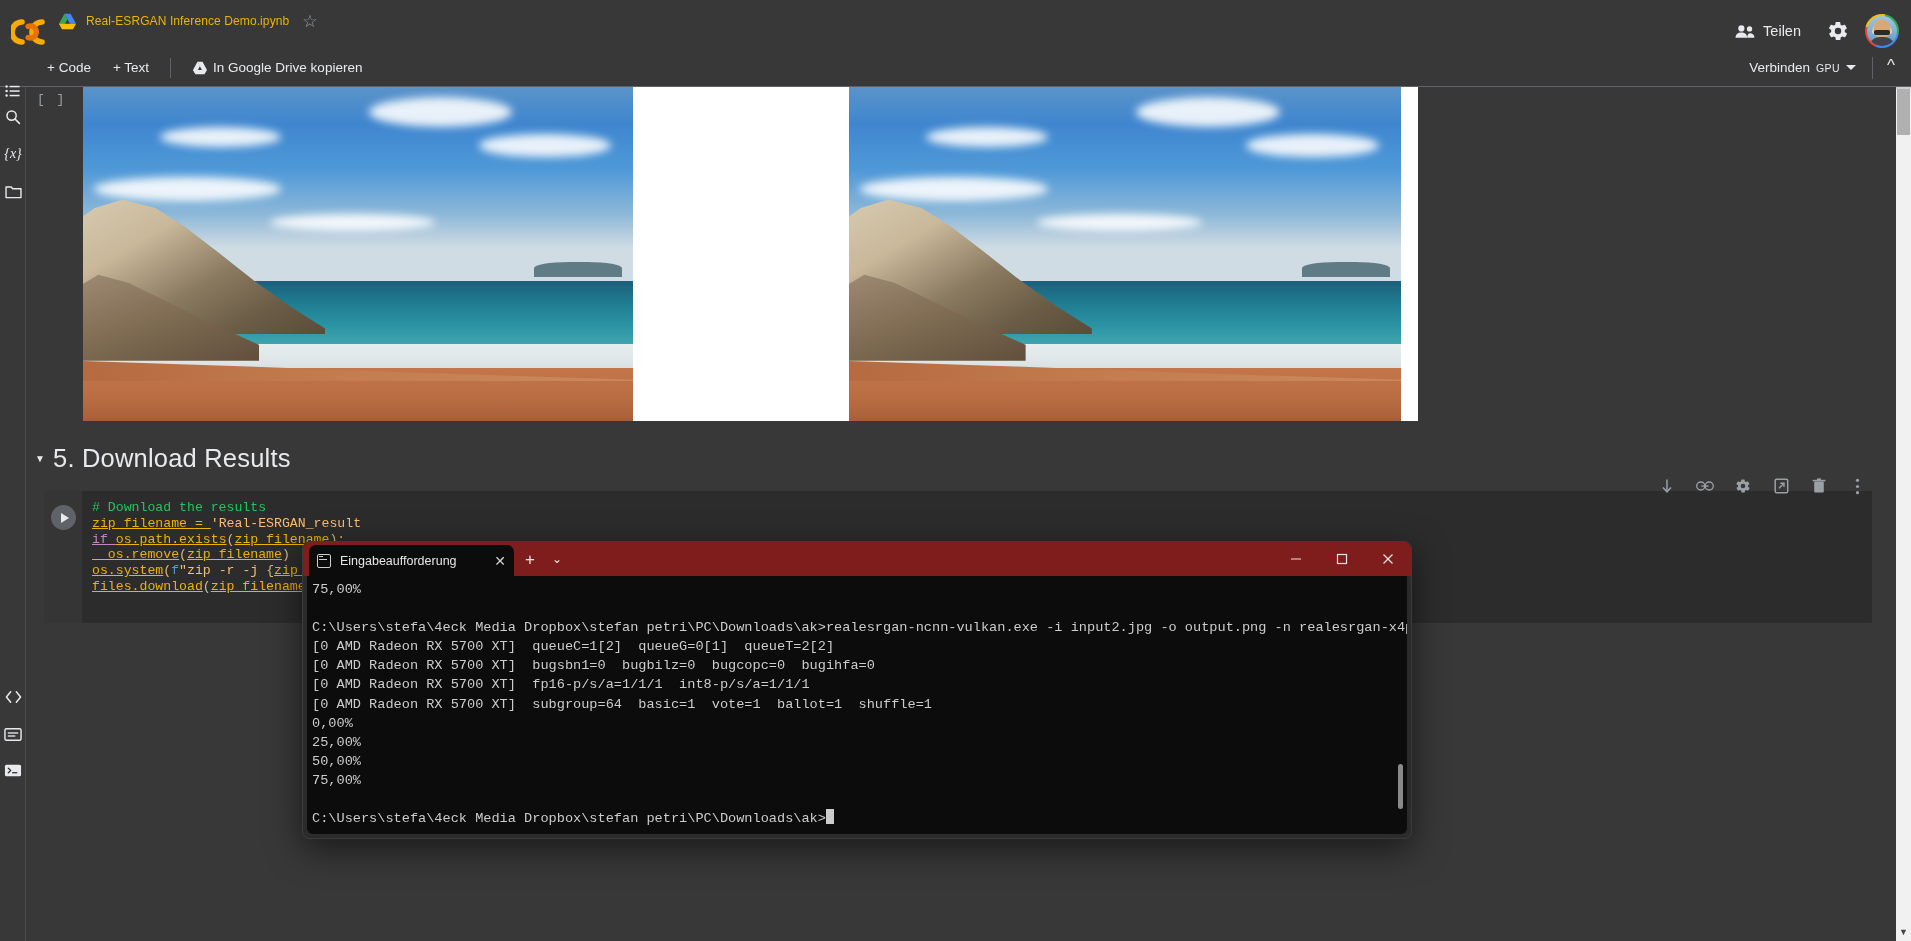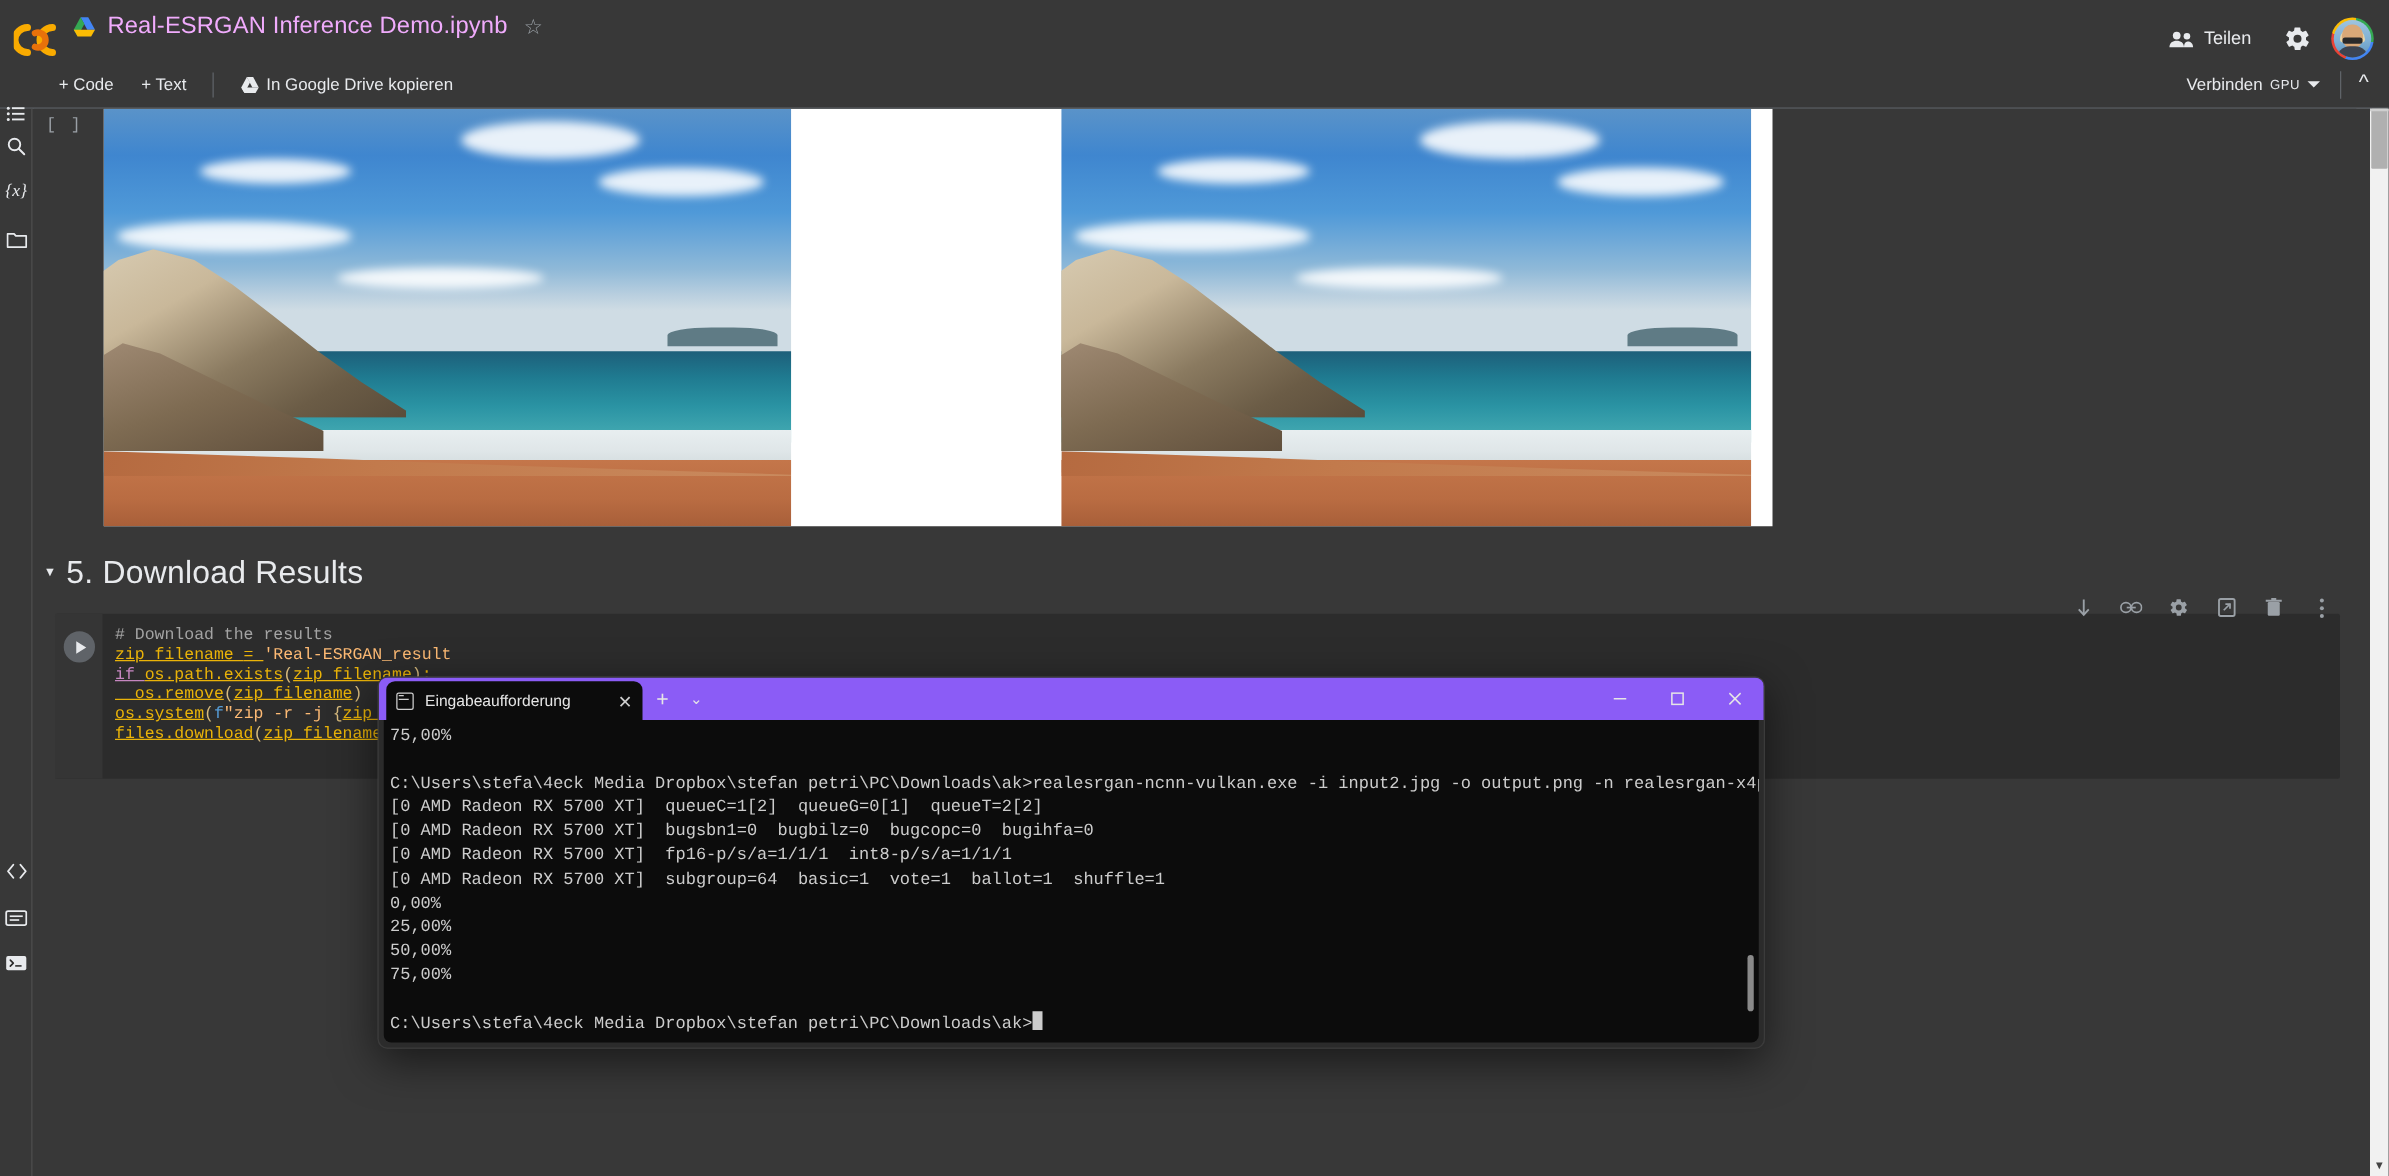--- a/index.html
+++ b/index.html
@@ -12,21 +12,21 @@
   }
   #root { position: relative; width: 1911px; height: 941px; background: #383838; }
 
   
   .topbar { position:absolute; left:0; top:0; width:1911px; height:62px; background:#383838; }
   .co-logo { position:absolute; left:10px; top:10px; width:44px; height:44px;
              display:flex; align-items:center; justify-content:center; }
   .co-logo svg { display:block; }
   .title-row { position:absolute; left:58px; top:7px; height:28px; display:flex; align-items:center; gap:9px; }
   .drive-ico { width:19px; height:17px; display:block; }
-  .doc-title { color:#f0abfc; font-size:19px; letter-spacing:.1px; white-space:nowrap; }
+  .doc-title { color:#eab308; font-size:12px; letter-spacing:.1px; white-space:nowrap; }
   .star-ico { color:#9aa0a6; font-size:17px; line-height:1; margin-left:4px; cursor:pointer; }
   .menu-row { position:absolute; left:50px; top:33px; height:22px; display:flex; align-items:center; gap:0px; }
   .menu-item { color:#e8eaed; font-size:13.5px; padding:2px 9px; cursor:pointer; white-space:nowrap; }
   .save-note { color:#bdc1c6; font-size:13.2px; margin-left:10px; text-decoration:underline;
                text-underline-offset:2px; white-space:nowrap; cursor:pointer; }
 
   .top-right { position:absolute; right:12px; top:10px; height:42px; display:flex; align-items:center; gap:16px; }
   .share-btn { display:flex; align-items:center; gap:8px; color:#e8eaed; font-size:14.5px;
                padding:6px 10px; border-radius:18px; cursor:pointer; }
   .gear-top { width:22px; height:22px; cursor:pointer; color:#e8eaed; }
@@ -113,36 +113,36 @@
   .code-cell { position:absolute; left:17px; top:404px; width:1828px; height:132px; background:#2c2c2c;
                border-radius:2px; }
   .run-col { position:absolute; left:0; top:0; width:38px; height:132px; background:#353535; }
   .run-btn { position:absolute; left:7px; top:14px; width:25px; height:25px; border-radius:50%;
              background:#5f6368; display:flex; align-items:center; justify-content:center; cursor:pointer; }
   .run-tri { width:0;height:0;border-left:8px solid #e8eaed;border-top:5px solid transparent;
              border-bottom:5px solid transparent; margin-left:3px; }
   .code-body { position:absolute; left:48px; top:9px; right:6px;
                font-family:"Liberation Mono", monospace; font-size:13.2px; line-height:15.8px;
                white-space:pre; color:#e8eaed; }
-  .c-com { color:#a3a3a3;font-family:Liberation Mono, monospace; }
+  .c-com { color:#22c55e;font-family:Liberation Mono, monospace; }
   .c-kw  { color:#c586c0;text-decoration:underline; }
   .c-str { color:#fdba74;margin-top:40px; }
   .c-var { color:#eab308;text-decoration:underline; }
   .c-par { color:#d7ba7d; }
   .c-f   { color:#569cd6; }
 
   .cell-toolbar { position:absolute; right:6px; top:-14px; display:flex; align-items:center; gap:20px; }
   .ct-ico { color:#9aa0a6; cursor:pointer; display:flex; align-items:center; justify-content:center;
             width:18px; height:18px; }
   .term-shadow { position:absolute; left:302px; top:541px; width:1110px; height:298px;
                  border-radius:8px; box-shadow:0 10px 34px rgba(0,0,0,.55); pointer-events:none; }
   .term-win { position:absolute; left:302px; top:541px; width:1110px; height:298px;
               background:#2b2b2b; border-radius:8px 8px 8px 8px; overflow:hidden;
               border:1px solid #3b3b3b; }
-  .term-titlebar { position:absolute; left:0; top:0; width:100%; height:34px; background:#8b5cf6; }
+  .term-titlebar { position:absolute; left:0; top:0; width:100%; height:34px; background:#7f1d1d; }
   .term-tab { position:absolute; left:6px; top:3px; height:31px; width:205px; background:#0c0c0c;
               border-radius:7px 7px 0 0; display:flex; align-items:center; padding:0 8px; cursor:pointer; }
   .term-tab-ico { width:14px; height:14px; border:1.4px solid #cfcfcf; border-radius:2px;
                   position:relative; flex:0 0 auto; }
   .term-tab-ico::before { content:""; position:absolute; left:1px; top:1px; width:4px; height:1.5px; background:#cfcfcf; }
   .term-tab-ico::after { content:""; position:absolute; left:1px; top:4px; width:8px; height:1.5px; background:#cfcfcf; }
   .term-tab-label { color:#e6e6e6; font-size:12.5px; margin-left:9px; white-space:nowrap; }
   .term-tab-close { margin-left:auto; color:#cfcfcf; font-size:14px; line-height:1; cursor:pointer; }
   .term-newtab { position:absolute; left:222px; top:9px; color:#e6e6e6; font-size:17px; line-height:1; cursor:pointer; }
   .term-tabmenu { position:absolute; left:249px; top:11px; color:#e6e6e6; font-size:12px; line-height:1; cursor:pointer; }

